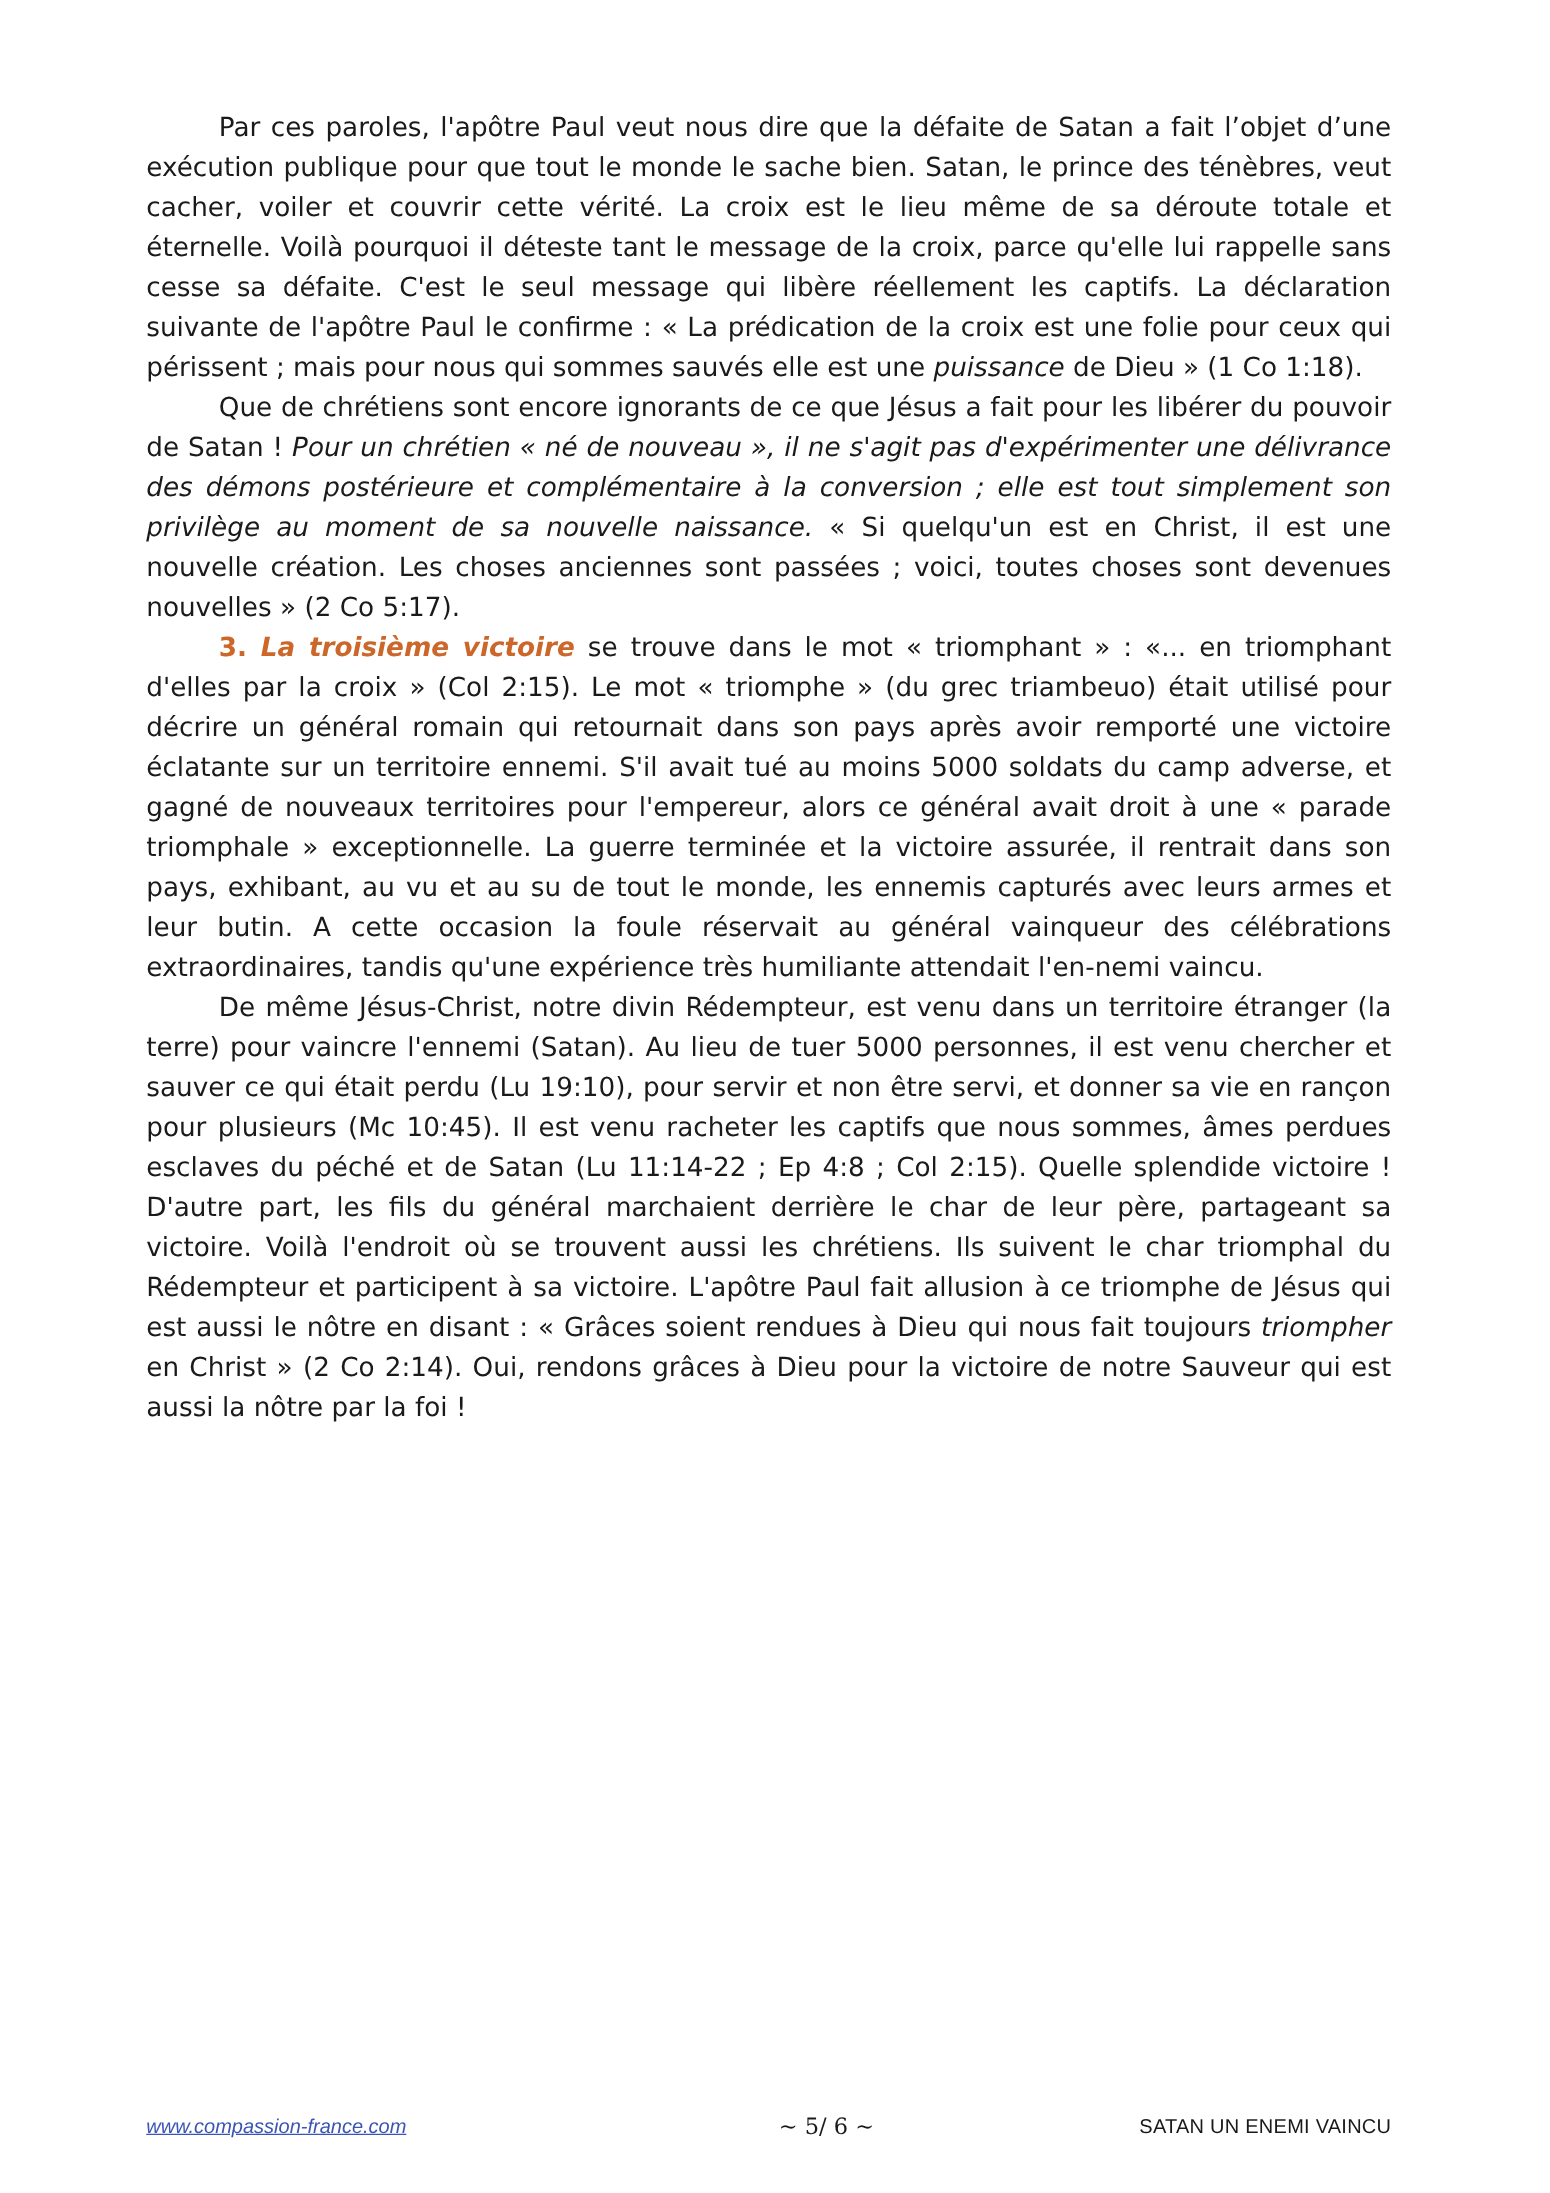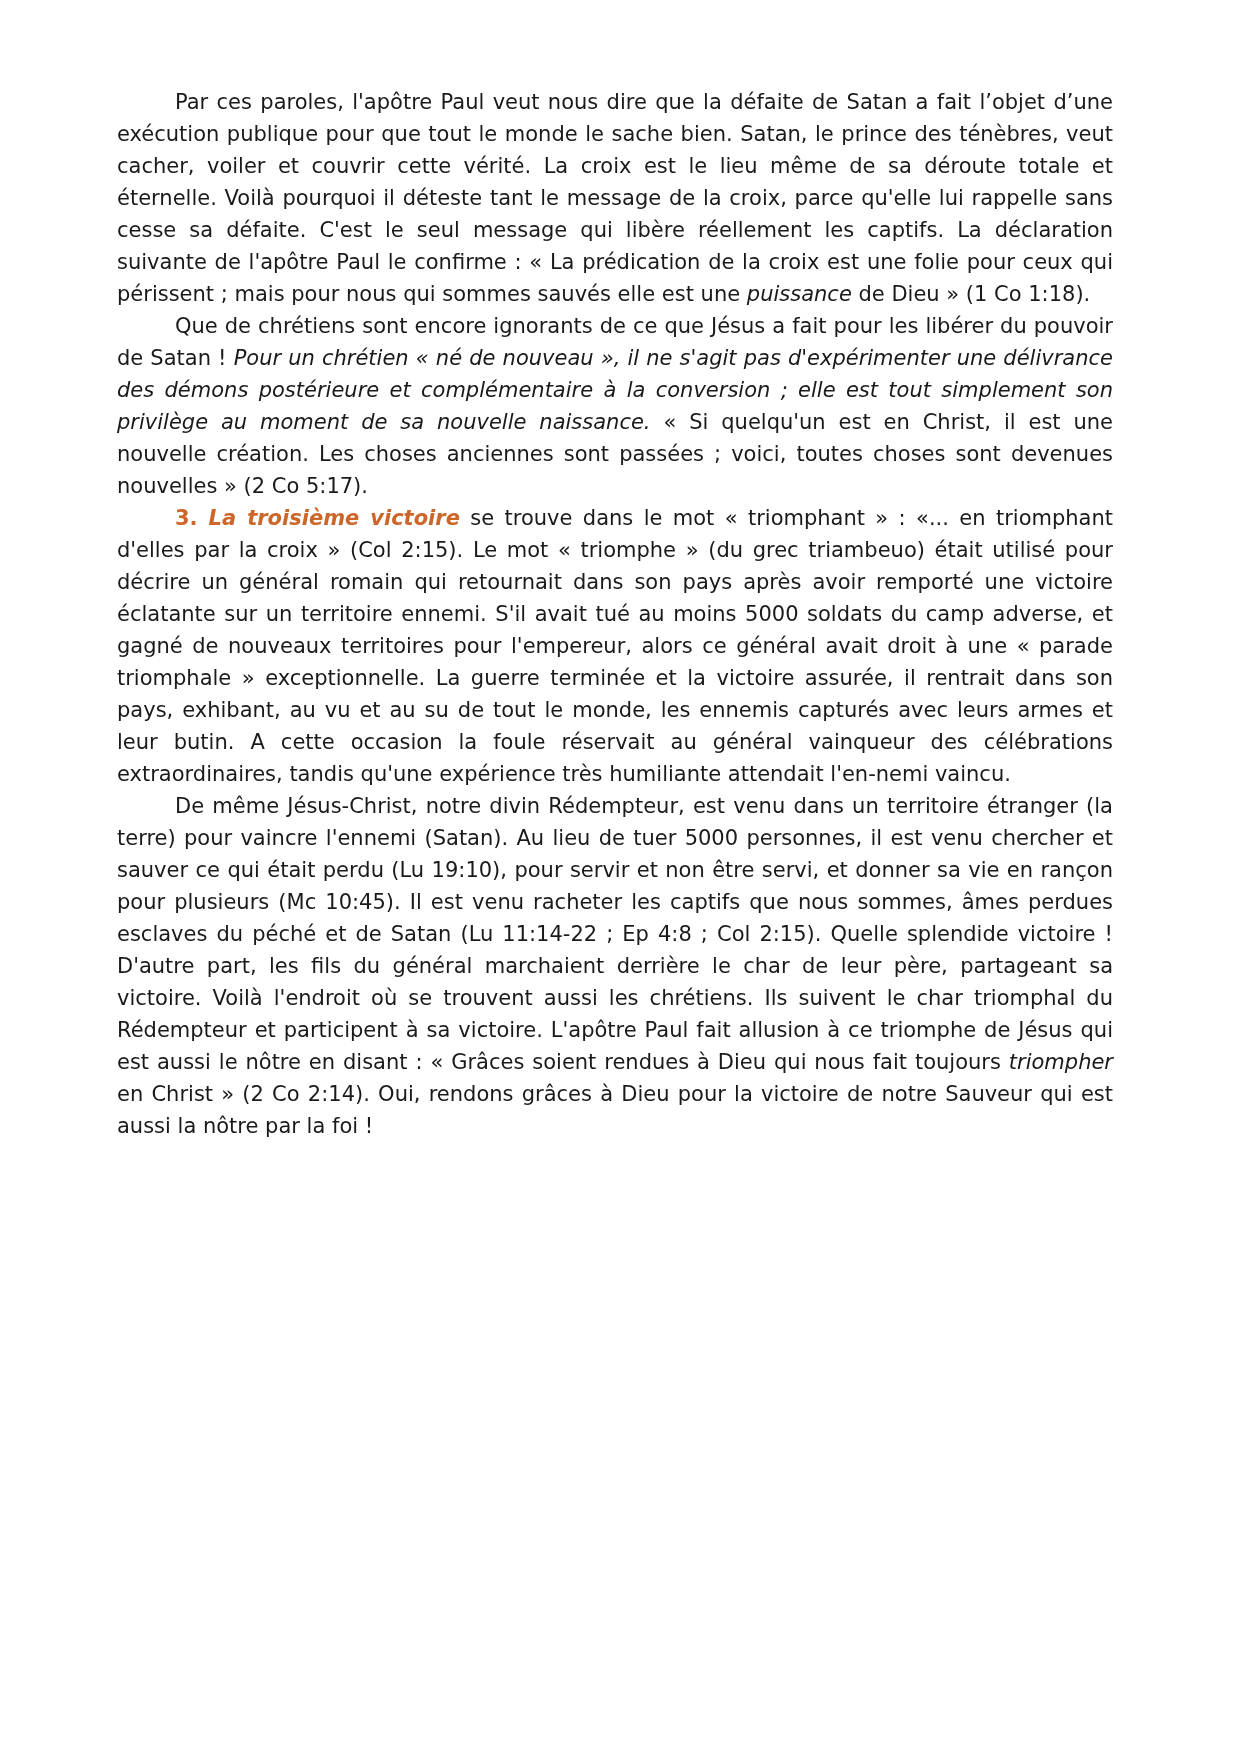--- a/index.html
+++ b/index.html
@@ -91,13 +91,18 @@
 <body>
 
 <div class="page">
   <div class="content">
     <p class="para"><span>Par ces paroles, l'apôtre Paul veut nous dire que la défaite de Satan a fait l’objet d’une exécution publique pour que tout le monde le sache bien. Satan, le prince des ténèbres, veut cacher, voiler et couvrir cette vérité. La croix est le lieu même de sa déroute totale et éternelle. Voilà pourquoi il déteste tant le message de la croix, parce qu'elle lui rappelle sans cesse sa défaite. C'est le seul message qui libère réellement les captifs. La déclaration suivante de l'apôtre Paul le confirme : « La prédication de la croix est une folie pour ceux qui périssent ; mais pour nous qui sommes sauvés elle est une </span><span class="seg-italic">puissance</span><span> de Dieu » (1 Co 1:18).</span></p>
     <p class="para"><span>Que de chrétiens sont encore ignorants de ce que Jésus a fait pour les libérer du pouvoir de Satan ! </span><span class="seg-italic">Pour un chrétien « né de nouveau », il ne s'agit pas d'expérimenter une délivrance des démons postérieure et complémentaire à la conversion ; elle est tout simplement son privilège au moment de sa nouvelle naissance.</span><span> « Si quelqu'un est en Christ, il est une nouvelle création. Les choses anciennes sont passées ; voici, toutes choses sont devenues nouvelles » (2 Co 5:17).</span></p>
     <p class="para gap-before"><span class="seg-heading">3. </span><span class="seg-heading-italic">La troisième victoire</span><span> se trouve dans le mot « triomphant » : «... en triomphant d'elles par la croix » (Col 2:15). Le mot « triomphe » (du grec triambeuo) était utilisé pour décrire un général romain qui retournait dans son pays après avoir remporté une victoire éclatante sur un territoire ennemi. S'il avait tué au moins 5000 soldats du camp adverse, et gagné de nouveaux territoires pour l'empereur, alors ce général avait droit à une « parade triomphale » exceptionnelle. La guerre terminée et la victoire assurée, il rentrait dans son pays, exhibant, au vu et au su de tout le monde, les ennemis capturés avec leurs armes et leur butin. A cette occasion la foule réservait au général vainqueur des célébrations extraordinaires, tandis qu'une expérience très humiliante attendait l'en-nemi vaincu.</span></p>
     <p class="para gap-before"><span>De même Jésus-Christ, notre divin Rédempteur, est venu dans un territoire étranger (la terre) pour vaincre l'ennemi (Satan). Au lieu de tuer 5000 personnes, il est venu chercher et sauver ce qui était perdu (Lu 19:10), pour servir et non être servi, et donner sa vie en rançon pour plusieurs (Mc 10:45). Il est venu racheter les captifs que nous sommes, âmes perdues esclaves du péché et de Satan (Lu 11:14-22 ; Ep 4:8 ; Col 2:15). Quelle splendide victoire ! D'autre part, les fils du général marchaient derrière le char de leur père, partageant sa victoire. Voilà l'endroit où se trouvent aussi les chrétiens. Ils suivent le char triomphal du Rédempteur et participent à sa victoire. L'apôtre Paul fait allusion à ce triomphe de Jésus qui est aussi le nôtre en disant : « Grâces soient rendues à Dieu qui nous fait toujours </span><span class="seg-italic">triompher</span><span> en Christ » (2 Co 2:14). Oui, rendons grâces à Dieu pour la victoire de notre Sauveur qui est aussi la nôtre par la foi !</span></p>
   </div>
 
+  <div class="footer">
+    <a class="footer-link">www.compassion-france.com</a>
+    <span class="footer-page">~ 5/ 6 ~</span>
+    <span class="footer-title">SATAN UN ENEMI VAINCU</span>
+  </div>
 </div>
 
 </body></html>

